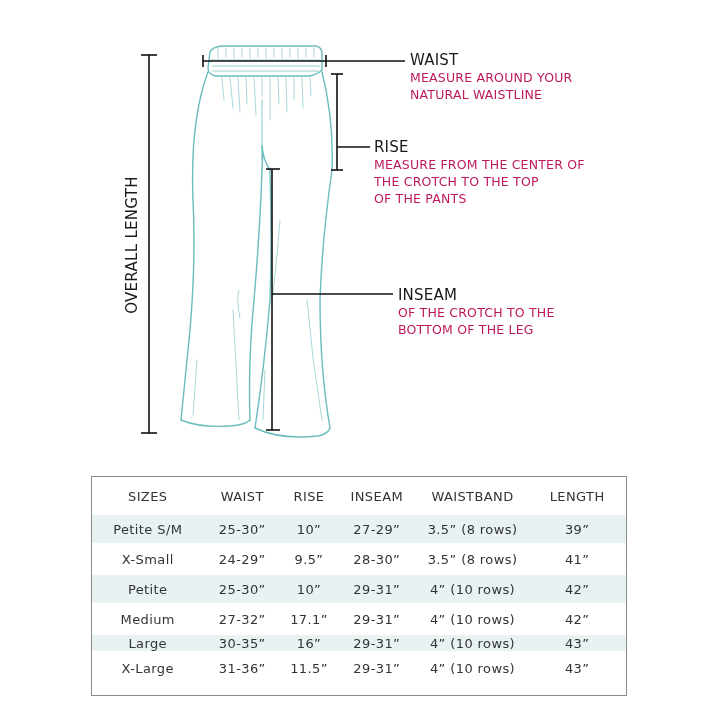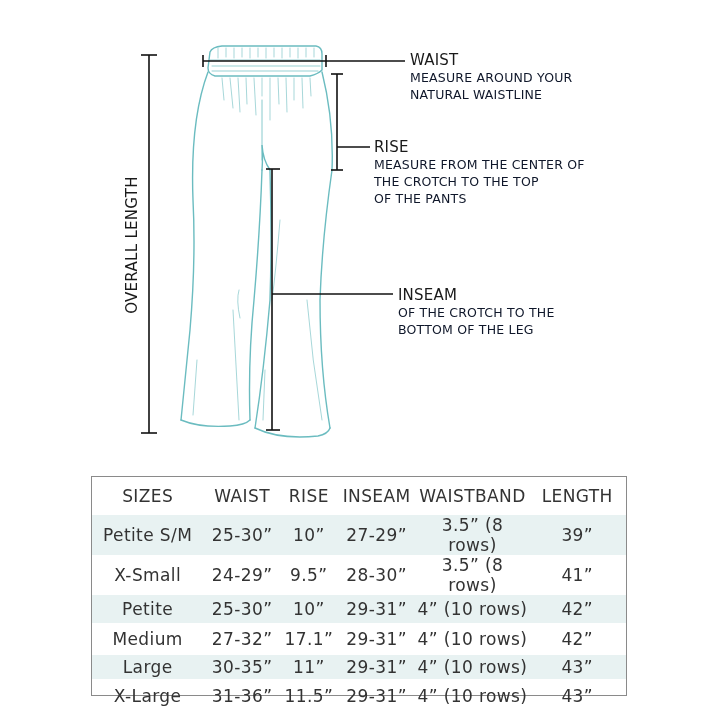--- a/index.html
+++ b/index.html
@@ -1,35 +1,35 @@
 <!DOCTYPE html>
 <html><head>
 <meta charset="utf-8">
 <style>
   html, body { margin:0; padding:0; background:#ffffff; }
   body { width:720px; height:720px; position:relative; overflow:hidden; font-family:"DejaVu Sans", sans-serif; color:#222; }
   #diagram { position:absolute; left:0; top:0; width:720px; height:460px; }
   .label { position:absolute; color:#1a1a1a; letter-spacing:0.2px; }
   .label .title { font-size:15px; line-height:18px; font-weight:normal; }
-  .label .desc { font-size:12.5px; line-height:17px; color:#0f172a; }
+  .label .desc { font-size:12.5px; line-height:17px; color:#be185d; }
   #waist-label { left:410px; top:51px; }
   #rise-label { left:374px; top:138px; }
   #inseam-label { left:398px; top:286px; }
   #overall-label { position:absolute; left:132px; top:245px; transform:translate(-50%,-50%) rotate(-90deg); font-size:15px; white-space:nowrap; color:#1a1a1a; letter-spacing:0.3px; }
   #size-table-wrap { position:absolute; left:91px; top:476px; width:536px; height:220px; border:1.5px solid #8a8a8a; box-sizing:border-box; background:#fff; }
-  table { border-collapse:collapse; width:100%; font-size:17px; color:#333; letter-spacing:0.4px; }
+  table { border-collapse:collapse; width:100%; font-size:13px; color:#333; letter-spacing:0.4px; }
   th, td { text-align:center; font-weight:normal; padding:0; }
   thead tr { height:38px; }
   tbody tr { height:30px; }
   tbody tr.shaded { background:#e8f2f2; }
   tbody tr.row-0 { height:28px;margin-left:34px; }
   tbody tr.row-1 { height:32px; }
   tbody tr.row-2 { height:28px; }
   tbody tr.row-3 { height:32px; }
-  tbody tr.row-4 { height:24px; }
+  tbody tr.row-4 { height:16px; }
   tbody tr.row-5 { height:34px;margin-top:6px; }
   col.c0 { width:112px; } col.c1 { width:78px; } col.c2 { width:56px; }
   col.c3 { width:80px; } col.c4 { width:112px; } col.c5 { width:98px; }
 </style>
 </head>
 <body>
 
 <div id="diagram">
   <svg width="720" height="460" viewBox="0 0 720 460">
 
@@ -187,21 +187,21 @@
         <td>Medium</td>
         <td>27-32”</td>
         <td>17.1”</td>
         <td>29-31”</td>
         <td>4” (10 rows)</td>
         <td>42”</td>
       </tr>
       <tr class="shaded row-4">
         <td>Large</td>
         <td>30-35”</td>
-        <td>11”</td>
+        <td>16”</td>
         <td>29-31”</td>
         <td>4” (10 rows)</td>
         <td>43”</td>
       </tr>
       <tr class="row-5">
         <td>X-Large</td>
         <td>31-36”</td>
         <td>11.5”</td>
         <td>29-31”</td>
         <td>4” (10 rows)</td>

